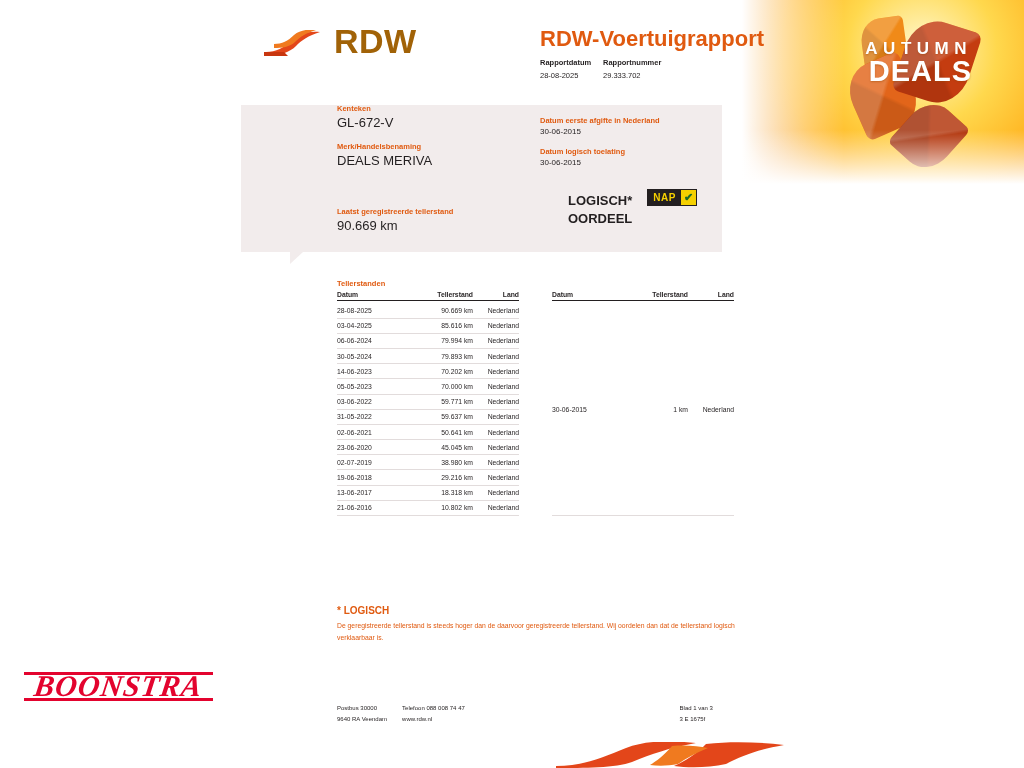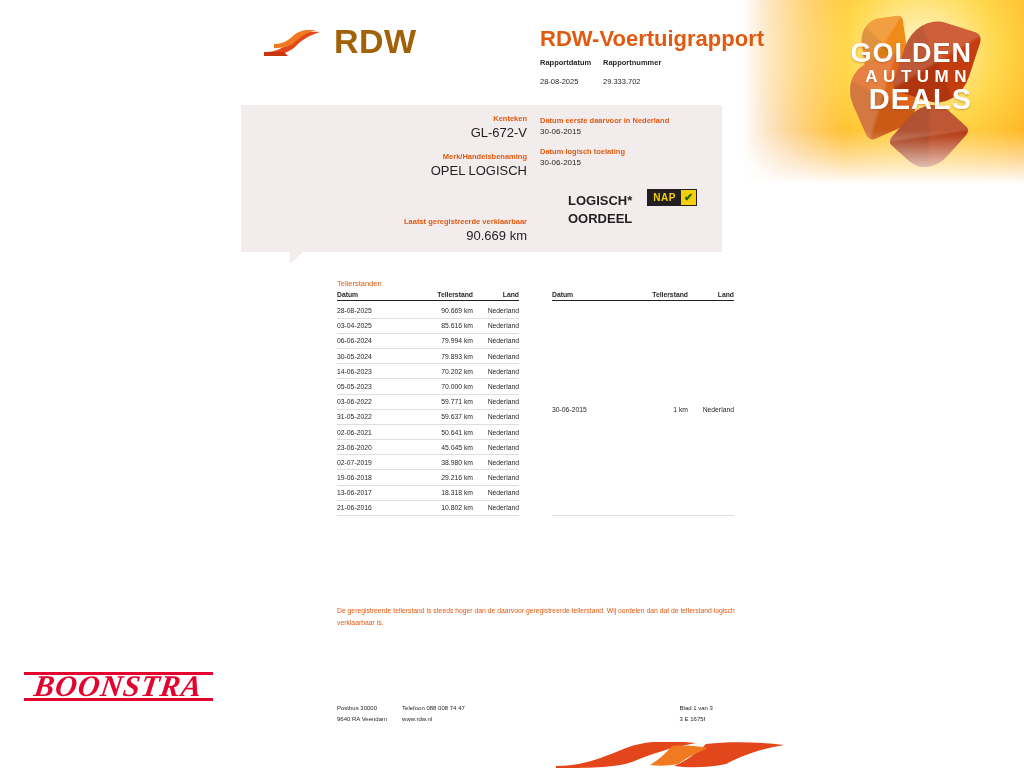--- a/index.html
+++ b/index.html
@@ -88,37 +88,37 @@
     color: #e05a10;
   }
   .report-meta {
     position: absolute;
     left: 540px; top: 58px;
     font-size: 7.5px;
     color: #231f20;
   }
   .report-meta .row { display: flex; }
   .report-meta .c1 { width: 63px; }
-  .report-meta .hdr { font-weight: bold; margin-bottom: 10px; }
+  .report-meta .hdr { font-weight: bold; margin-bottom: 4px; }
 
   
   .card {
     position: absolute;
     left: 241px; top: 105px;
     width: 481px; height: 147px;
     background: #f2ecec;
   }
   .card-tail {
     position: absolute;
     left: 290px; top: 252px;
     width: 0; height: 0;
     border-left: 13px solid #f2ecec;
     border-bottom: 12px solid transparent;
   }
-  .card-left { position: absolute; left: 337px; top: 114px; width: 190px; text-align: right; }
+  .card-left { position: absolute; left: 337px; top: 104px; width: 190px; }
   .card-right { position: absolute; left: 540px; top: 116px; width: 180px; }
 
   .lbl {
     font-size: 7.5px;
     font-weight: bold;
     color: #e05a10;
     margin-bottom: 2px;
   }
   .val { font-size: 13px; color: #231f20; margin-bottom: 12px; }
   .val.small { font-size: 8px; margin-bottom: 11px; }
@@ -153,21 +153,21 @@
     background: #f5d000;
     color: #1d6b2a;
     font-size: 11px;
     font-weight: bold;
     display: flex; align-items: center; justify-content: center;
   }
 
   
   .tables { position: absolute; left: 337px; top: 279px; }
   .tables-title {
-    font-size: 7.5px; font-weight: normal; color: #e05a10; margin-bottom: 3px;
+    font-size: 7.5px; font-weight: bold; color: #e05a10; margin-bottom: 3px;
   }
   .tbl-wrap { display: flex; gap: 33px; }
   table.hist { border-collapse: collapse; font-size: 6.8px; }
   table.hist th {
     font-size: 6.8px;
     font-weight: bold;
     text-align: left;
     padding: 0 0 2px 0;
     border-bottom: 1px solid #231f20;
     color: #231f20;
@@ -245,21 +245,20 @@
   <div class="leaf l2">
       <span class="leaf-veins"></span>
     </div>
   <div class="leaf l1">
       <span class="leaf-veins"></span>
     </div>
   <div class="leaf l3">
       <span class="leaf-veins"></span>
     </div>
   <div class="autumn-text">
-    <div class="t1">GOLDEN</div>
     <div class="t2">AUTUMN</div>
     <div class="t3">DEALS</div>
   </div>
   <div class="autumn-fade-left"></div>
   <div class="autumn-fade-bottom"></div>
 </div>
 
 <div class="rdw-logo">
   <span class="rdw-mark">
     <svg width="58" height="28" viewBox="0 0 58 28">
@@ -284,28 +283,28 @@
   </div>
 </div>
 
 <div class="card"></div>
 <div class="card-tail"></div>
 
 <div class="card-left">
   <div class="lbl">Kenteken</div>
   <div class="val">GL-672-V</div>
   <div class="lbl">Merk/Handelsbenaming</div>
-  <div class="val">OPEL LOGISCH</div>
+  <div class="val">DEALS MERIVA</div>
   <div style="height:27px"></div>
-  <div class="lbl">Laatst geregistreerde verklaarbaar</div>
+  <div class="lbl">Laatst geregistreerde tellerstand</div>
   <div class="val">90.669 km</div>
 </div>
 
 <div class="card-right">
-  <div class="lbl">Datum eerste daarvoor in Nederland</div>
+  <div class="lbl">Datum eerste afgifte in Nederland</div>
   <div class="val small">30-06-2015</div>
   <div class="lbl">Datum logisch toelating</div>
   <div class="val small">30-06-2015</div>
 </div>
 
 <div class="oordeel">
   <div>LOGISCH*</div>
   <div>OORDEEL</div>
 </div>
 
@@ -412,20 +411,24 @@
             <td class="c-date">30-06-2015</td>
             <td class="c-odo">1 km</td>
             <td class="c-land">Nederland</td>
           </tr>
         </tbody>
     </table>
   </div>
 </div>
 
 <div class="footnote">
+  <div class="fn-title">
+    <span>*</span>
+    <span>LOGISCH</span>
+  </div>
   <div class="fn-body">De geregistreerde tellerstand is steeds hoger dan de daarvoor geregistreerde tellerstand. Wij oordelen dan dat de tellerstand logisch verklaarbaar is.</div>
 </div>
 
 <div class="dealer-logo">
   <span class="bar b1"></span>
   <span class="txt">BOONSTRA</span>
   <span class="bar b2"></span>
 </div>
 
 <div class="footer">

